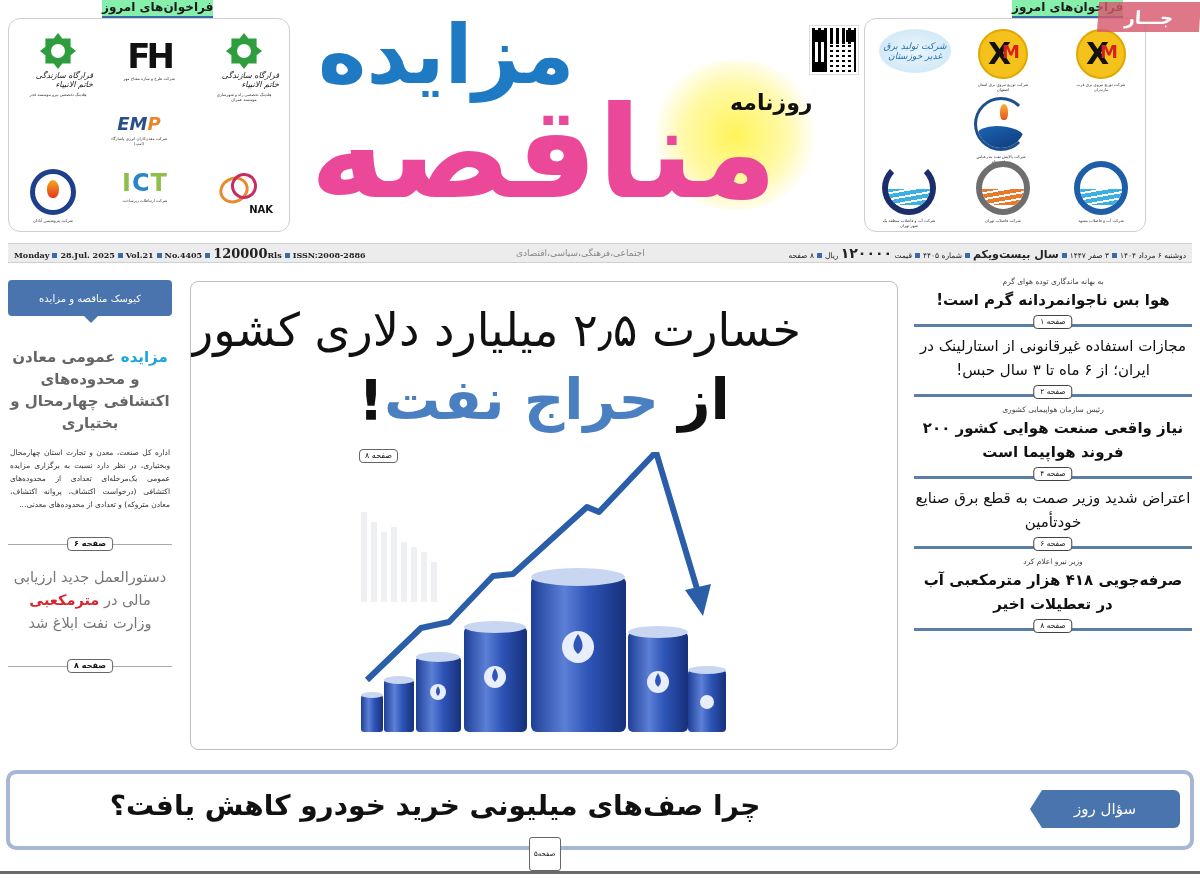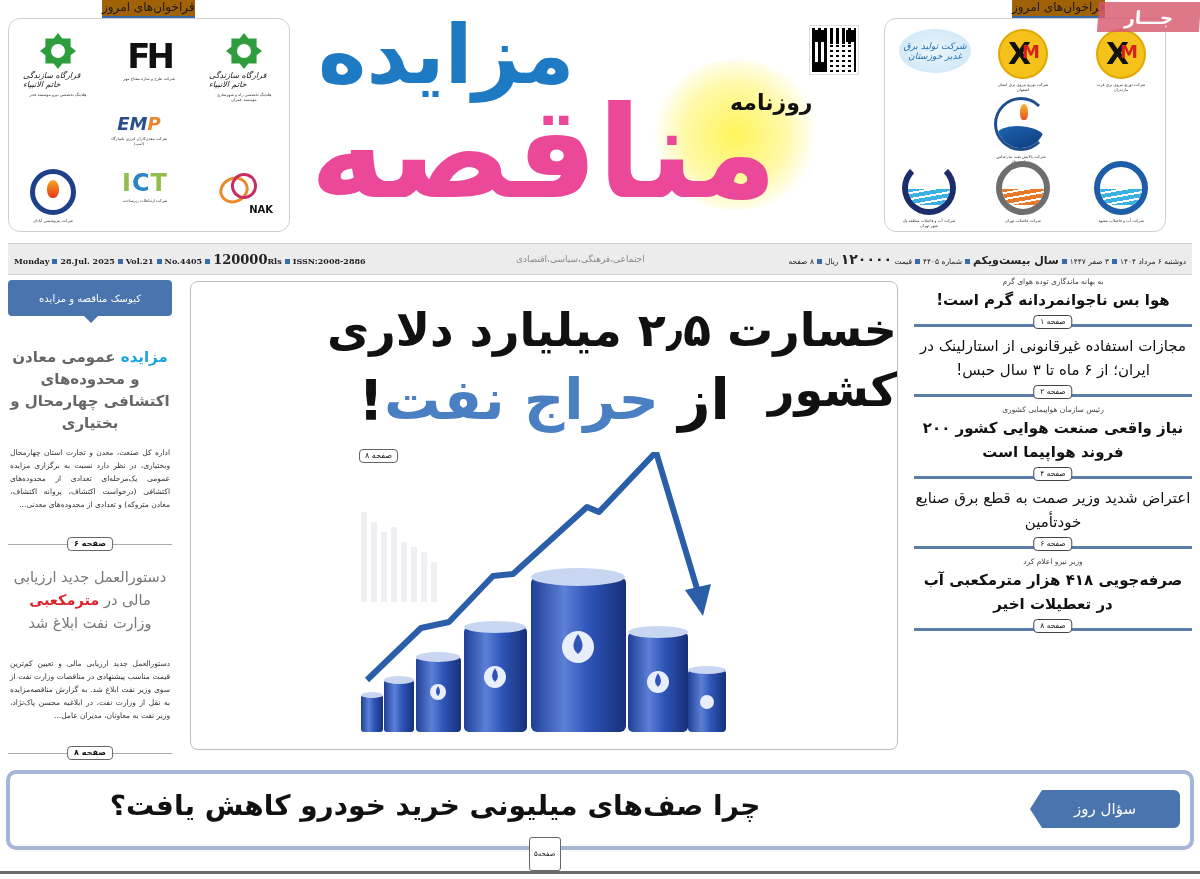--- a/index.html
+++ b/index.html
@@ -6,25 +6,25 @@
   html, body { width: 1200px; height: 879px; background: #ffffff; overflow: hidden; }
   body { position: relative; font-family: "DejaVu Sans", sans-serif; color: #111; }
 
   
   .masthead { position: absolute; left: 0; top: 0; width: 1200px; height: 240px; }
   .calls-box {
     position: absolute; top: 18px; width: 282px; height: 214px;
     border: 1px solid #cfcfcf; border-radius: 12px; background: #fff;
   }
   .calls-box.left { left: 8px; }
-  .calls-box.right { left: 884px; }
+  .calls-box.right { left: 864px; }
   .calls-title {
-    position: absolute; top: 0px; font-family: "DejaVu Sans", sans-serif; font-weight: normal;
+    position: absolute; top: 0px; font-family: "DejaVu Sans", sans-serif; font-weight: bold;
     font-size: 12px; color: #1a1a1a; direction: rtl; padding-bottom: 2px;
-    border-bottom: 2px solid #3a6ba8; background: #a16207;
+    border-bottom: 2px solid #3a6ba8; background: #86efac;
   }
   .calls-title.left { left: 102px; }
   .calls-title.right { left: 1012px; }
 
   .logo { position: absolute; display: flex; flex-direction: column; align-items: center; }
   .logo-caption { font-size: 4px; color: #333; margin-top: 3px; text-align: center; direction: rtl; width: 60px; line-height: 5px; }
 
   .elec { width: 50px; height: 50px; border-radius: 50%; background: #f4c21b; border: 2px solid #e0a800; position: relative; overflow: hidden; }
   .elec .x { position: absolute; left: 8px; top: 8px; font-weight: bold; font-size: 30px; color: #111; line-height: 30px; font-family: "DejaVu Sans", sans-serif; }
   .elec .m { position: absolute; right: 6px; top: 10px; font-weight: bold; font-size: 18px; color: #d62020; font-family: "DejaVu Sans", sans-serif; }
@@ -34,21 +34,21 @@
   .water.dark { border-color: #1b2d6b; border-top-color: transparent; }
   .water.gray { border-color: #6e6e6e; }
   .water.gray::before { background: repeating-linear-gradient(170deg, #e9792a 0 4px, #fff 4px 6px); }
   .petro { width: 54px; height: 54px; border-radius: 50%; border: 3px solid #1e4f8c; border-right-color: transparent; position: relative; overflow: hidden; }
   .petro::before { content: ""; position: absolute; left: 0; right: 0; bottom: 0; height: 22px; background: linear-gradient(160deg, #1e64b4, #0d3a7a); border-radius: 40% 60% 0 0; }
   .petro::after { content: ""; position: absolute; left: 23px; top: 4px; width: 8px; height: 16px; background: linear-gradient(#f9b234, #e8531d); border-radius: 50% 50% 40% 40%; }
   .ghadir { width: 72px; height: 44px; border-radius: 50%; background: radial-gradient(#eaf5fc, #c9e5f5); display: flex; align-items: center; justify-content: center; font-size: 9px; color: #1f6fb5; font-style: italic; direction: rtl; font-family: "DejaVu Serif", serif; text-align: center; line-height: 10px; }
 
   .emblem { width: 36px; height: 36px; background: #2e9d3d; clip-path: polygon(50% 0, 62% 15%, 85% 15%, 85% 38%, 100% 50%, 85% 62%, 85% 85%, 62% 85%, 50% 100%, 38% 85%, 15% 85%, 15% 62%, 0 50%, 15% 38%, 15% 15%, 38% 15%); position: relative; }
   .emblem::after { content: ""; position: absolute; left: 11px; top: 11px; width: 14px; height: 14px; border-radius: 50%; background: #fff; }
-  .script { font-family: "DejaVu Serif", serif; font-size: 8px; font-style: italic; color: #222; direction: rtl; text-align: left; line-height: 9px; margin-top: 2px; width: 70px; }
+  .script { font-family: "DejaVu Serif", serif; font-size: 8px; font-style: italic; color: #222; direction: rtl; text-align: right; line-height: 9px; margin-top: 2px; width: 70px; }
   .fh { font-family: "DejaVu Sans", sans-serif; font-weight: bold; font-size: 34px; letter-spacing: -4px; color: #111; line-height: 34px; }
   .emp { font-family: "DejaVu Sans", sans-serif; font-weight: bold; font-style: italic; font-size: 18px; color: #2a4f8c; line-height: 18px; }
   .emp span { color: #e8862b; }
   .ict { font-family: "DejaVu Sans", sans-serif; font-weight: bold; font-size: 24px; color: #8fbf4a; line-height: 24px; letter-spacing: 1px; }
   .ict span { color: #2b86c7; }
   .nak { position: relative; width: 60px; height: 44px; }
   .nak .loop1 { position: absolute; left: 6px; top: 6px; width: 30px; height: 26px; border: 3px solid #e88b2d; border-radius: 50%; transform: rotate(-25deg); }
   .nak .loop2 { position: absolute; left: 18px; top: 2px; width: 26px; height: 26px; border: 3px solid #c72d62; border-radius: 50%; transform: rotate(20deg); }
   .nak .txt { position: absolute; right: 0; bottom: 0; font-weight: bold; font-size: 10px; color: #111; }
   .blueflame { width: 46px; height: 46px; border-radius: 50%; border: 5px solid #1e3f8a; position: relative; background: #fff; }
@@ -66,21 +66,21 @@
   .qr { position: absolute; left: 500px; top: 26px; width: 48px; height: 48px; background:
       linear-gradient(#000,#000) 2px 2px/12px 12px no-repeat,
       linear-gradient(#000,#000) 34px 2px/12px 12px no-repeat,
       linear-gradient(#000,#000) 2px 34px/12px 12px no-repeat,
       repeating-linear-gradient(90deg, #000 0 3px, #fff 3px 6px),
       #fff;
     border: 2px solid #fff; outline: 1px solid #ddd; }
   .qr::after { content: ""; position: absolute; inset: 16px 2px 2px 16px; background: repeating-linear-gradient(0deg, #fff 0 3px, transparent 3px 5px); }
 
   
-  .infobar { position: absolute; left: 8px; top: 243px; width: 1184px; height: 32px; background: #ececec; border-top: 1px solid #d0d0d0; border-bottom: 1px solid #d0d0d0; display: flex; align-items: center; justify-content: space-between; padding: 0 6px; font-size: 8px; }
+  .infobar { position: absolute; left: 8px; top: 243px; width: 1184px; height: 20px; background: #ececec; border-top: 1px solid #d0d0d0; border-bottom: 1px solid #d0d0d0; display: flex; align-items: center; justify-content: space-between; padding: 0 6px; font-size: 8px; }
   .info-en { font-family: "DejaVu Serif", serif; font-weight: bold; color: #222; direction: ltr; white-space: nowrap; }
   .info-en .big { font-size: 13px; }
   .sq { display: inline-block; width: 5px; height: 5px; background: #3a6ba8; margin: 0 3px; vertical-align: middle; }
   .info-cat { color: #888; font-size: 9px; direction: rtl; position: absolute; left: 508px; }
   .info-fa { direction: rtl; color: #222; white-space: nowrap; font-size: 7.5px; }
   .info-fa .bold { font-weight: bold; font-size: 11px; }
   .info-fa .price { font-weight: bold; font-size: 14px; }
 
   
   .left-col { position: absolute; left: 8px; top: 280px; width: 164px; height: 480px; }
@@ -91,21 +91,21 @@
   .lstory .head .accent-blue { color: #1ba6d9; }
   .lstory .head.light { font-weight: normal; color: #777; font-size: 14.5px; line-height: 23px; margin-top: 15px; }
   .lstory .head .accent-red { color: #d9262d; font-weight: bold; }
   .lstory .body { font-size: 7.5px; color: #333; text-align: justify; line-height: 13px; margin-top: 12px; padding: 0 2px; }
   .page-ref { position: relative; height: 14px; margin-top: 26px; }
   .page-ref::before { content: ""; position: absolute; left: 0; right: 0; top: 7px; height: 1px; background: #aaa; }
   .page-pill { position: absolute; left: 50%; transform: translateX(-50%); top: 0; background: #fff; border: 1px solid #666; border-radius: 4px; font-size: 8px; font-weight: bold; padding: 0 6px; direction: rtl; line-height: 12px; }
 
   
   .main-box { position: absolute; left: 190px; top: 281px; width: 708px; height: 469px; border: 1px solid #bdbdbd; border-radius: 8px; background: #fff; overflow: hidden; }
-  .main-h1 { position: absolute; left: 0; right: 0; top: 18px; text-align: right; font-family: "DejaVu Sans", sans-serif; font-weight: bold; font-size: 46px; color: #111; direction: rtl; line-height: 60px; letter-spacing: -1px; }
+  .main-h1 { position: absolute; left: 0; right: 0; top: 18px; text-align: left; font-family: "DejaVu Sans", sans-serif; font-weight: normal; font-size: 46px; color: #111; direction: rtl; line-height: 60px; letter-spacing: -1px; }
   .main-h2 { position: absolute; left: 0; right: 0; top: 80px; text-align: center; font-family: "DejaVu Sans", sans-serif; font-weight: bold; font-size: 56px; direction: rtl; line-height: 76px; }
   .main-h2 .blue { color: #4a7fc1; }
   .main-h2 .dark { color: #111; }
   .main-pill { position: absolute; left: 168px; top: 167px; background: #fff; border: 1px solid #666; border-radius: 4px; font-size: 8px; padding: 0 5px; direction: rtl; line-height: 12px; }
   .art { position: absolute; left: 140px; top: 170px; width: 420px; height: 300px; }
 
   
   .right-col { position: absolute; left: 914px; top: 276px; width: 278px; }
   .rstory { direction: rtl; text-align: center; }
   .rstory .kicker { font-size: 7.5px; color: #444; line-height: 12px; }
@@ -235,21 +235,20 @@
       <span class="page-pill">صفحه ۶</span>
     </div>
   </div>
 
   <div class="lstory">
     <div class="head light">
       <span>دستورالعمل جدید ارزیابی مالی در</span>
       <span class="accent-red">مترمکعبی</span>
       <span>وزارت نفت ابلاغ شد</span>
     </div>
-    <div class="body" style="margin-top:22px;">دستورالعمل جدید ارزیابی مالی و تعیین کم‌ترین قیمت مناسب پیشنهادی در مناقصات وزارت نفت از سوی وزیر نفت ابلاغ شد. به گزارش مناقصه‌مزایده به نقل از وزارت نفت، در ابلاغیه محسن پاک‌نژاد، وزیر نفت به معاونان، مدیران عامل...</div>
     <div class="page-ref" style="margin-top:24px;">
       <span class="page-pill">صفحه ۸</span>
     </div>
   </div>
 </div>
 
 <div class="main-box">
   <div class="main-h1">خسارت ۲٫۵ میلیارد دلاری کشور</div>
   <div class="main-h2">
     <span class="dark">از</span>

